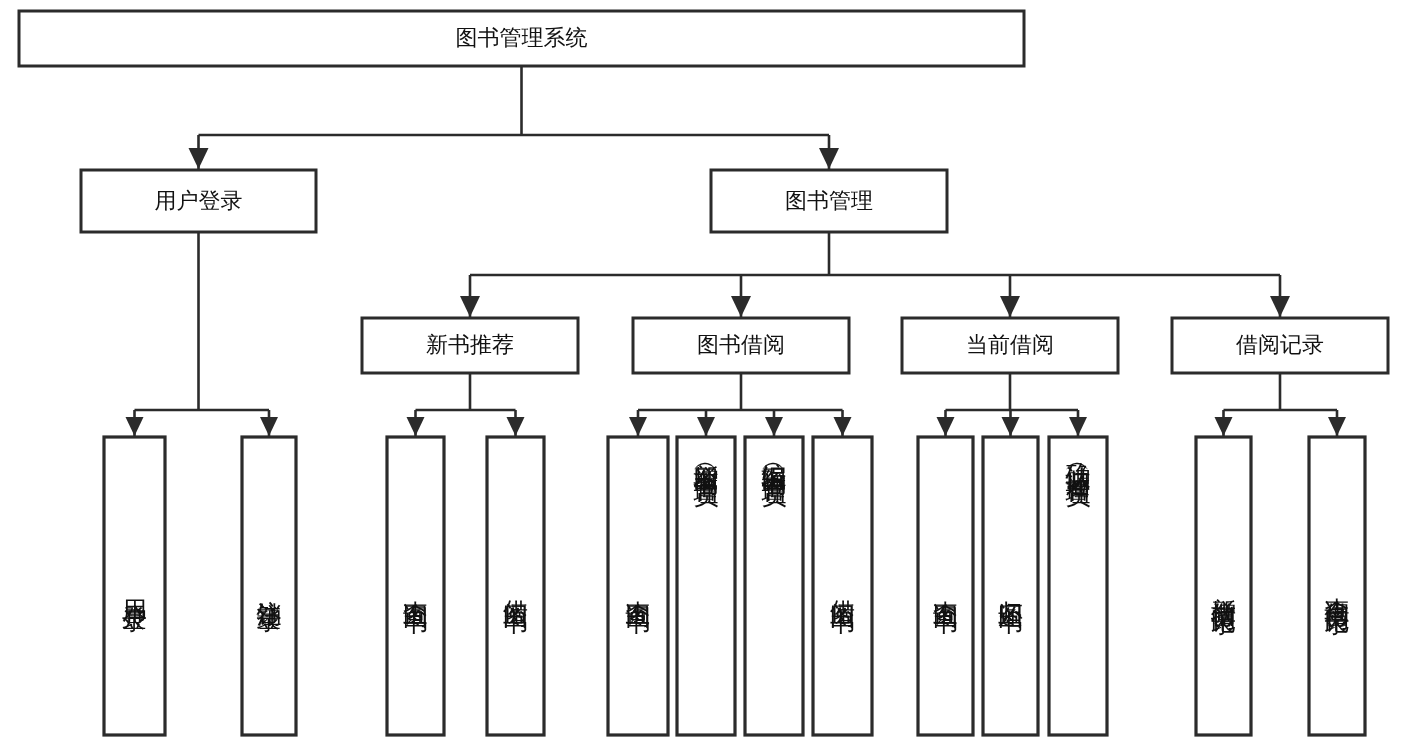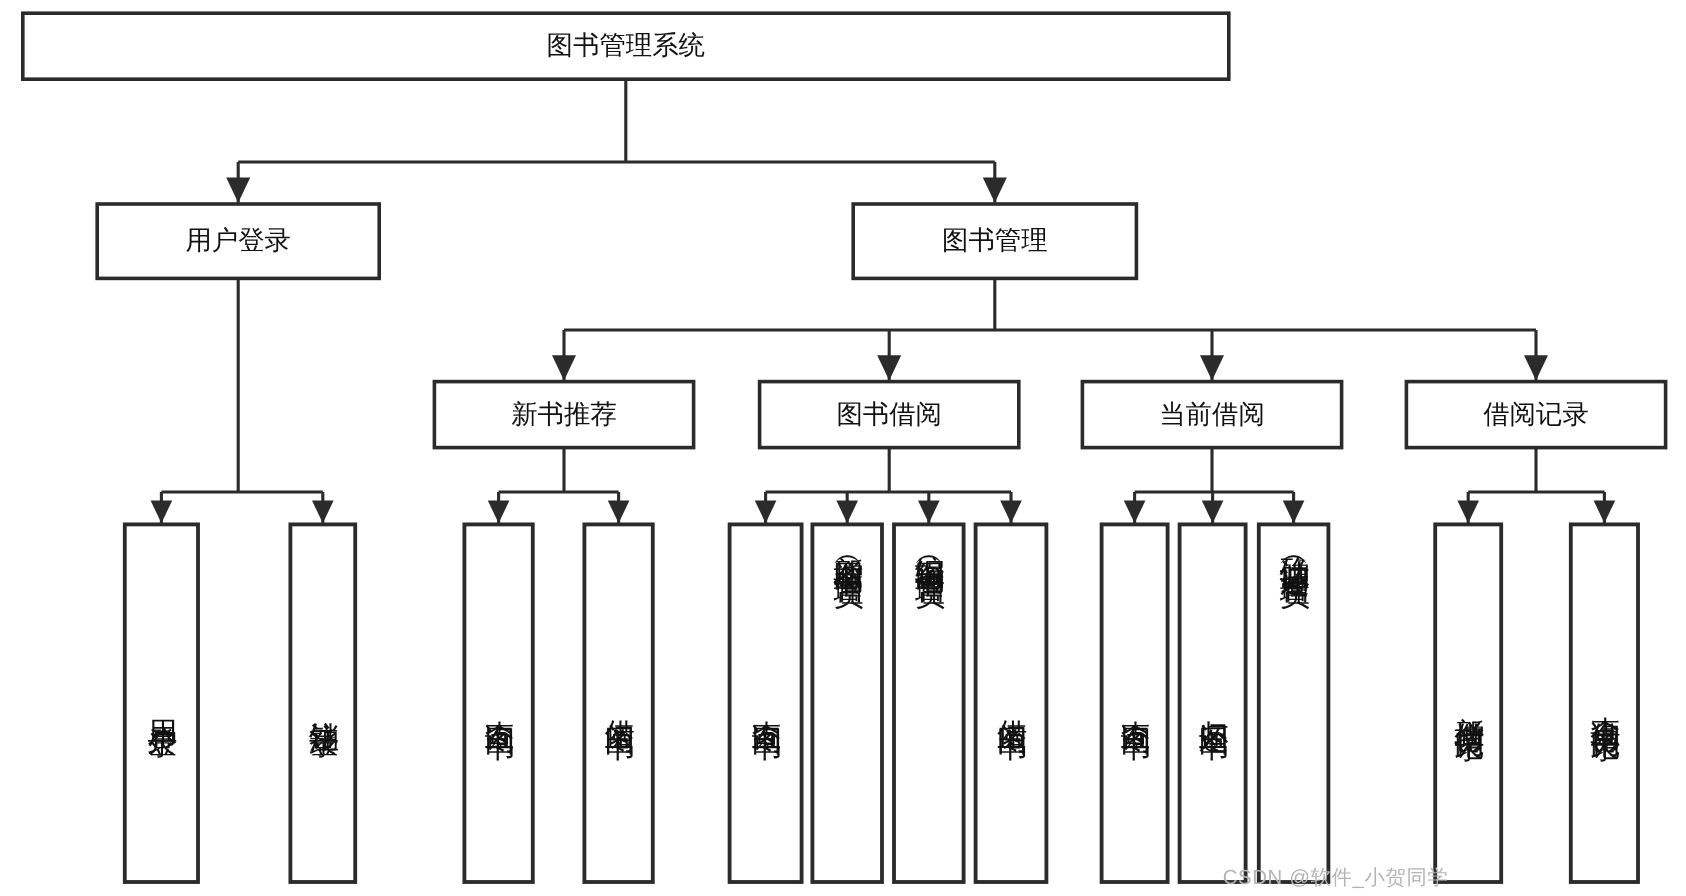--- a/index.html
+++ b/index.html
@@ -241,14 +241,13 @@
         <span class="leaf-label top-aligned" style="padding-top: 6px;">确认归还（管理员）</span>
       </div>
       <div class="leaf-label-wrap" style="left: 1196px; top: 437px; width: 55px; height: 298px;">
         <span class="leaf-label">新增借阅记录</span>
       </div>
       <div class="leaf-label-wrap" style="left: 1309px; top: 437px; width: 56px; height: 298px;">
         <span class="leaf-label">查询借阅记录</span>
       </div>
     </div>
 
-  <div class="watermark">CSDN @软件_小贺同学</div>
 </div>
 
 </body></html>

